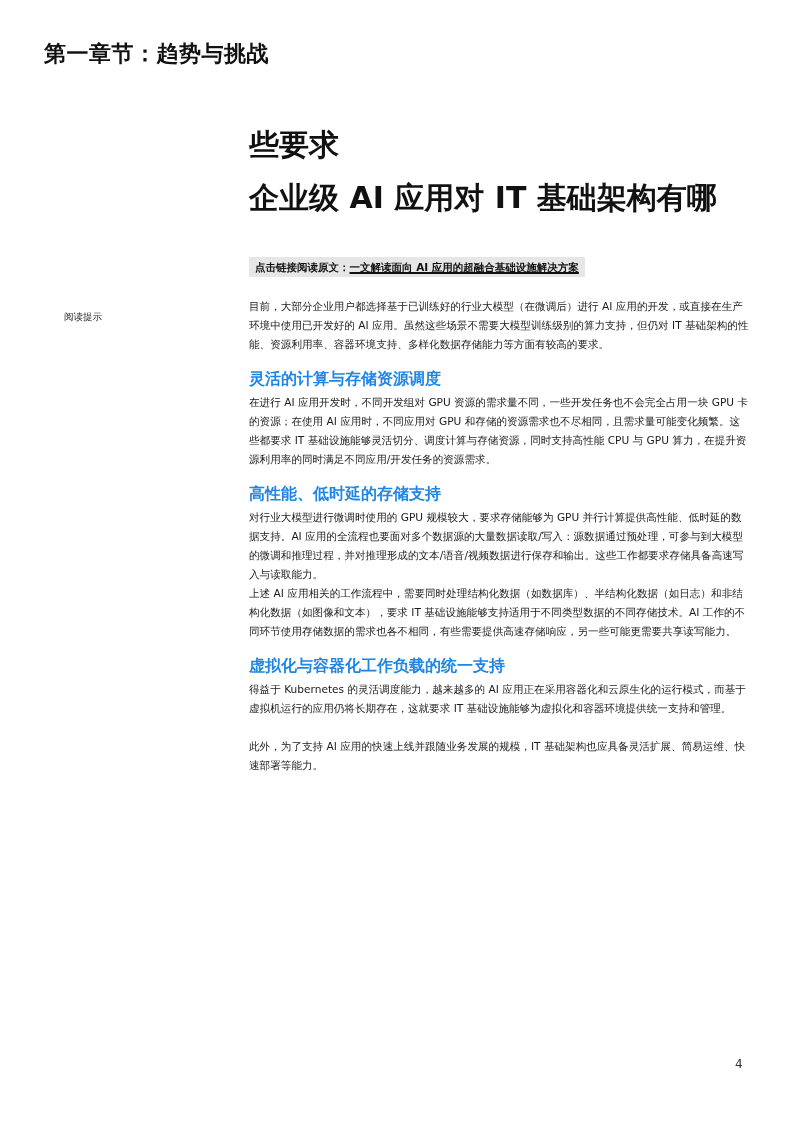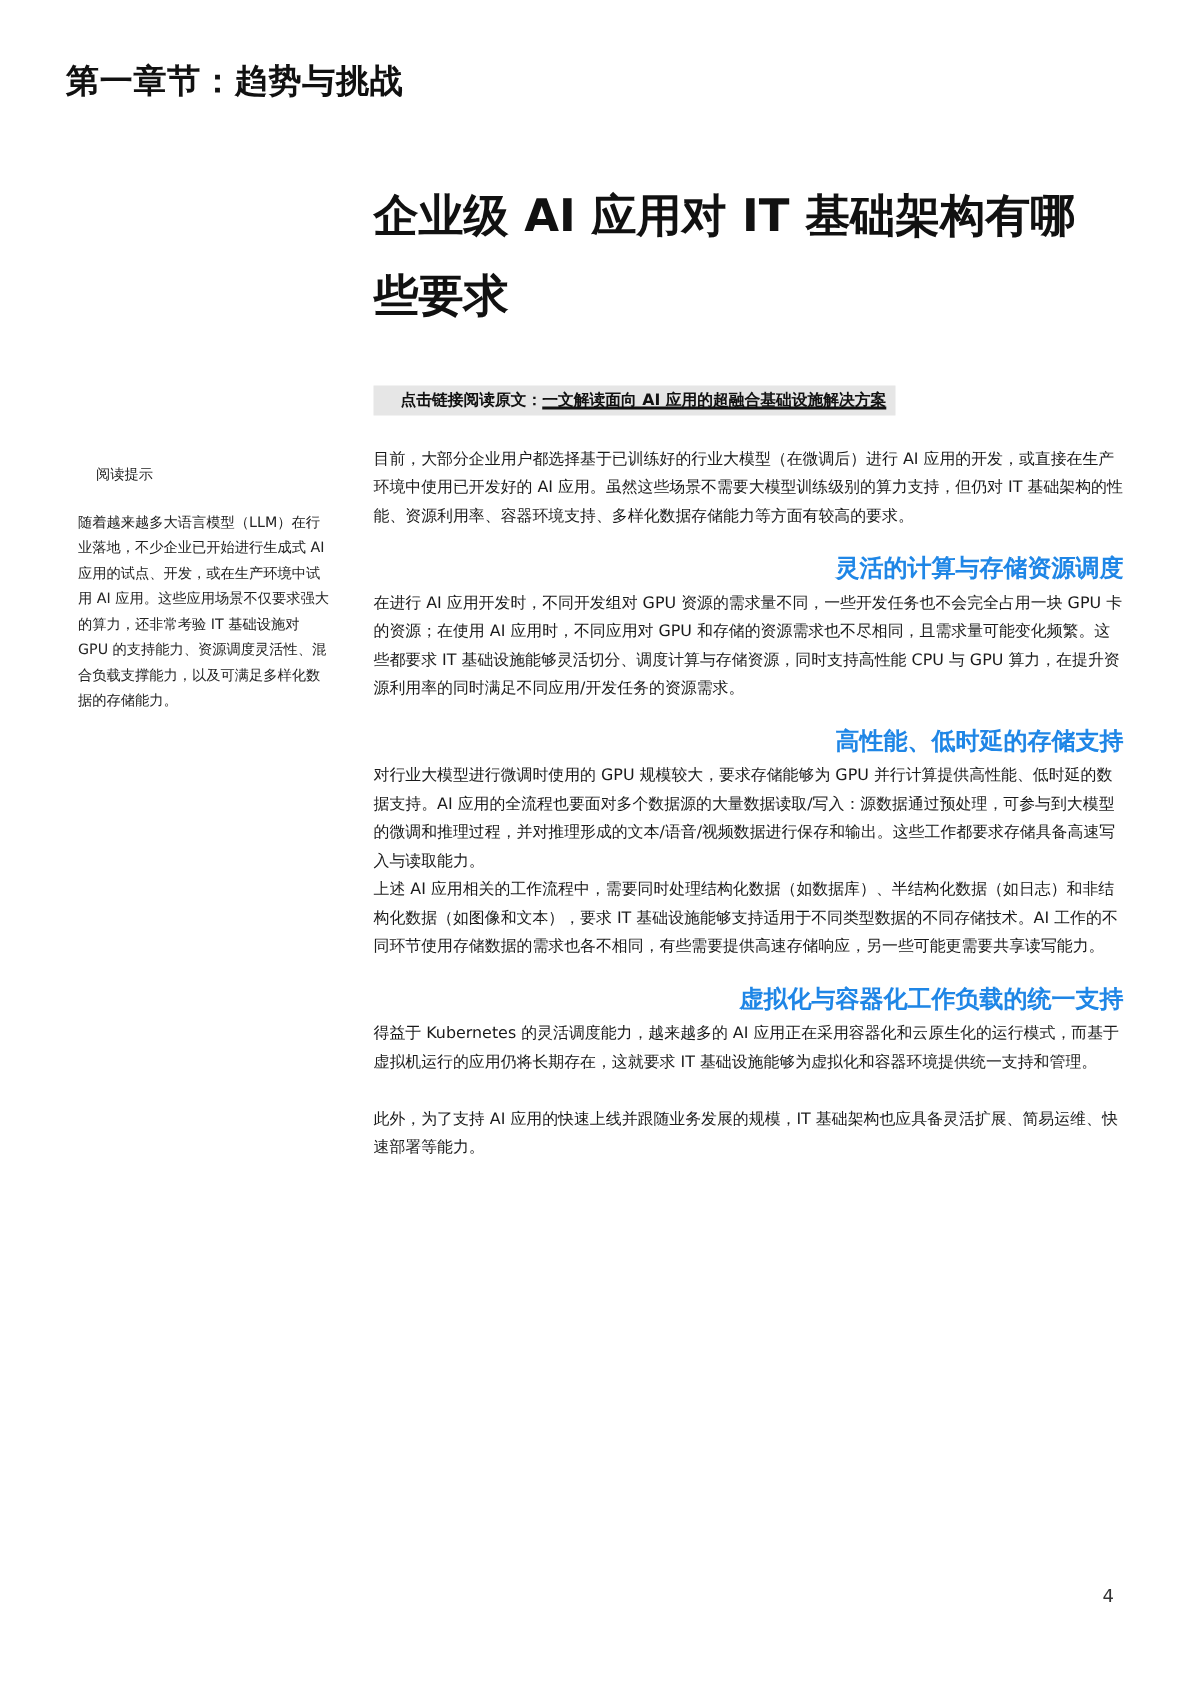--- a/index.html
+++ b/index.html
@@ -11,58 +11,57 @@
       position: absolute; left: 44px; top: 39px;
       font-size: 22px; font-weight: bold; color: #111; letter-spacing: 0.5px;
     }
     .main-title {
       position: absolute; left: 249px; top: 118px; width: 500px;
       font-size: 30px; font-weight: bold; line-height: 53px; color: #111;
     }
     .link-bar {
       position: absolute; left: 249px; top: 257px; width: 330px; height: 20px;
       background: #e6e6e6; font-size: 10.5px; font-weight: bold; line-height: 20px;
-      padding-left: 18px; color: #111; white-space: nowrap;
+      padding-left: 6px; color: #111; white-space: nowrap;
     }
     .link-bar a { color: #111; text-decoration: underline; text-decoration-thickness: 1.5px; }
     .sidebar {
       position: absolute; left: 52px; top: 308px; width: 170px;
       font-size: 9.5px; line-height: 17px; color: #222;
     }
     .sidebar .tip-title { margin-bottom: 15px; padding-left: 12px; }
     .content {
       position: absolute; left: 249px; top: 297px; width: 500px;
       font-size: 10.6px; line-height: 19px; color: #1a1a1a;
     }
     .content p { margin: 0; }
     .section-heading {
-      color: #1f86e6; font-size: 16px; font-weight: bold; margin: 14px 0 3px 0; line-height: 22px; text-align: right;
+      color: #1f86e6; font-size: 16px; font-weight: bold; margin: 14px 0 3px 0; line-height: 22px;
     }
     .closing { margin-top: 19px !important; }
     .page-number {
       position: absolute; left: 735px; top: 1057px; font-size: 12px; color: #333;
     }
   </style>
 </head>
 <body>
 
 <div class="chapter-title">第一章节：趋势与挑战</div>
 
 <div class="main-title">
+  <div>些要求</div>
   <div>企业级 AI 应用对 IT 基础架构有哪</div>
-  <div>些要求</div>
 </div>
 
 <div class="link-bar">
   <span>点击链接阅读原文：</span><a>一文解读面向 AI 应用的超融合基础设施解决方案</a>
 </div>
 
 <div class="sidebar">
   <div class="tip-title">阅读提示</div>
-  <div>随着越来越多大语言模型（LLM）在行业落地，不少企业已开始进行生成式 AI 应用的试点、开发，或在生产环境中试用 AI 应用。这些应用场景不仅要求强大的算力，还非常考验 IT 基础设施对 GPU 的支持能力、资源调度灵活性、混合负载支撑能力，以及可满足多样化数据的存储能力。</div>
 </div>
 
 <div class="content">
   <p>目前，大部分企业用户都选择基于已训练好的行业大模型（在微调后）进行 AI 应用的开发，或直接在生产环境中使用已开发好的 AI 应用。虽然这些场景不需要大模型训练级别的算力支持，但仍对 IT 基础架构的性能、资源利用率、容器环境支持、多样化数据存储能力等方面有较高的要求。</p>
 
   <div class="section-heading">灵活的计算与存储资源调度</div>
   <p>在进行 AI 应用开发时，不同开发组对 GPU 资源的需求量不同，一些开发任务也不会完全占用一块 GPU 卡的资源；在使用 AI 应用时，不同应用对 GPU 和存储的资源需求也不尽相同，且需求量可能变化频繁。这些都要求 IT 基础设施能够灵活切分、调度计算与存储资源，同时支持高性能 CPU 与 GPU 算力，在提升资源利用率的同时满足不同应用/开发任务的资源需求。</p>
 
   <div class="section-heading">高性能、低时延的存储支持</div>
   <p>对行业大模型进行微调时使用的 GPU 规模较大，要求存储能够为 GPU 并行计算提供高性能、低时延的数据支持。AI 应用的全流程也要面对多个数据源的大量数据读取/写入：源数据通过预处理，可参与到大模型的微调和推理过程，并对推理形成的文本/语音/视频数据进行保存和输出。这些工作都要求存储具备高速写入与读取能力。</p>

